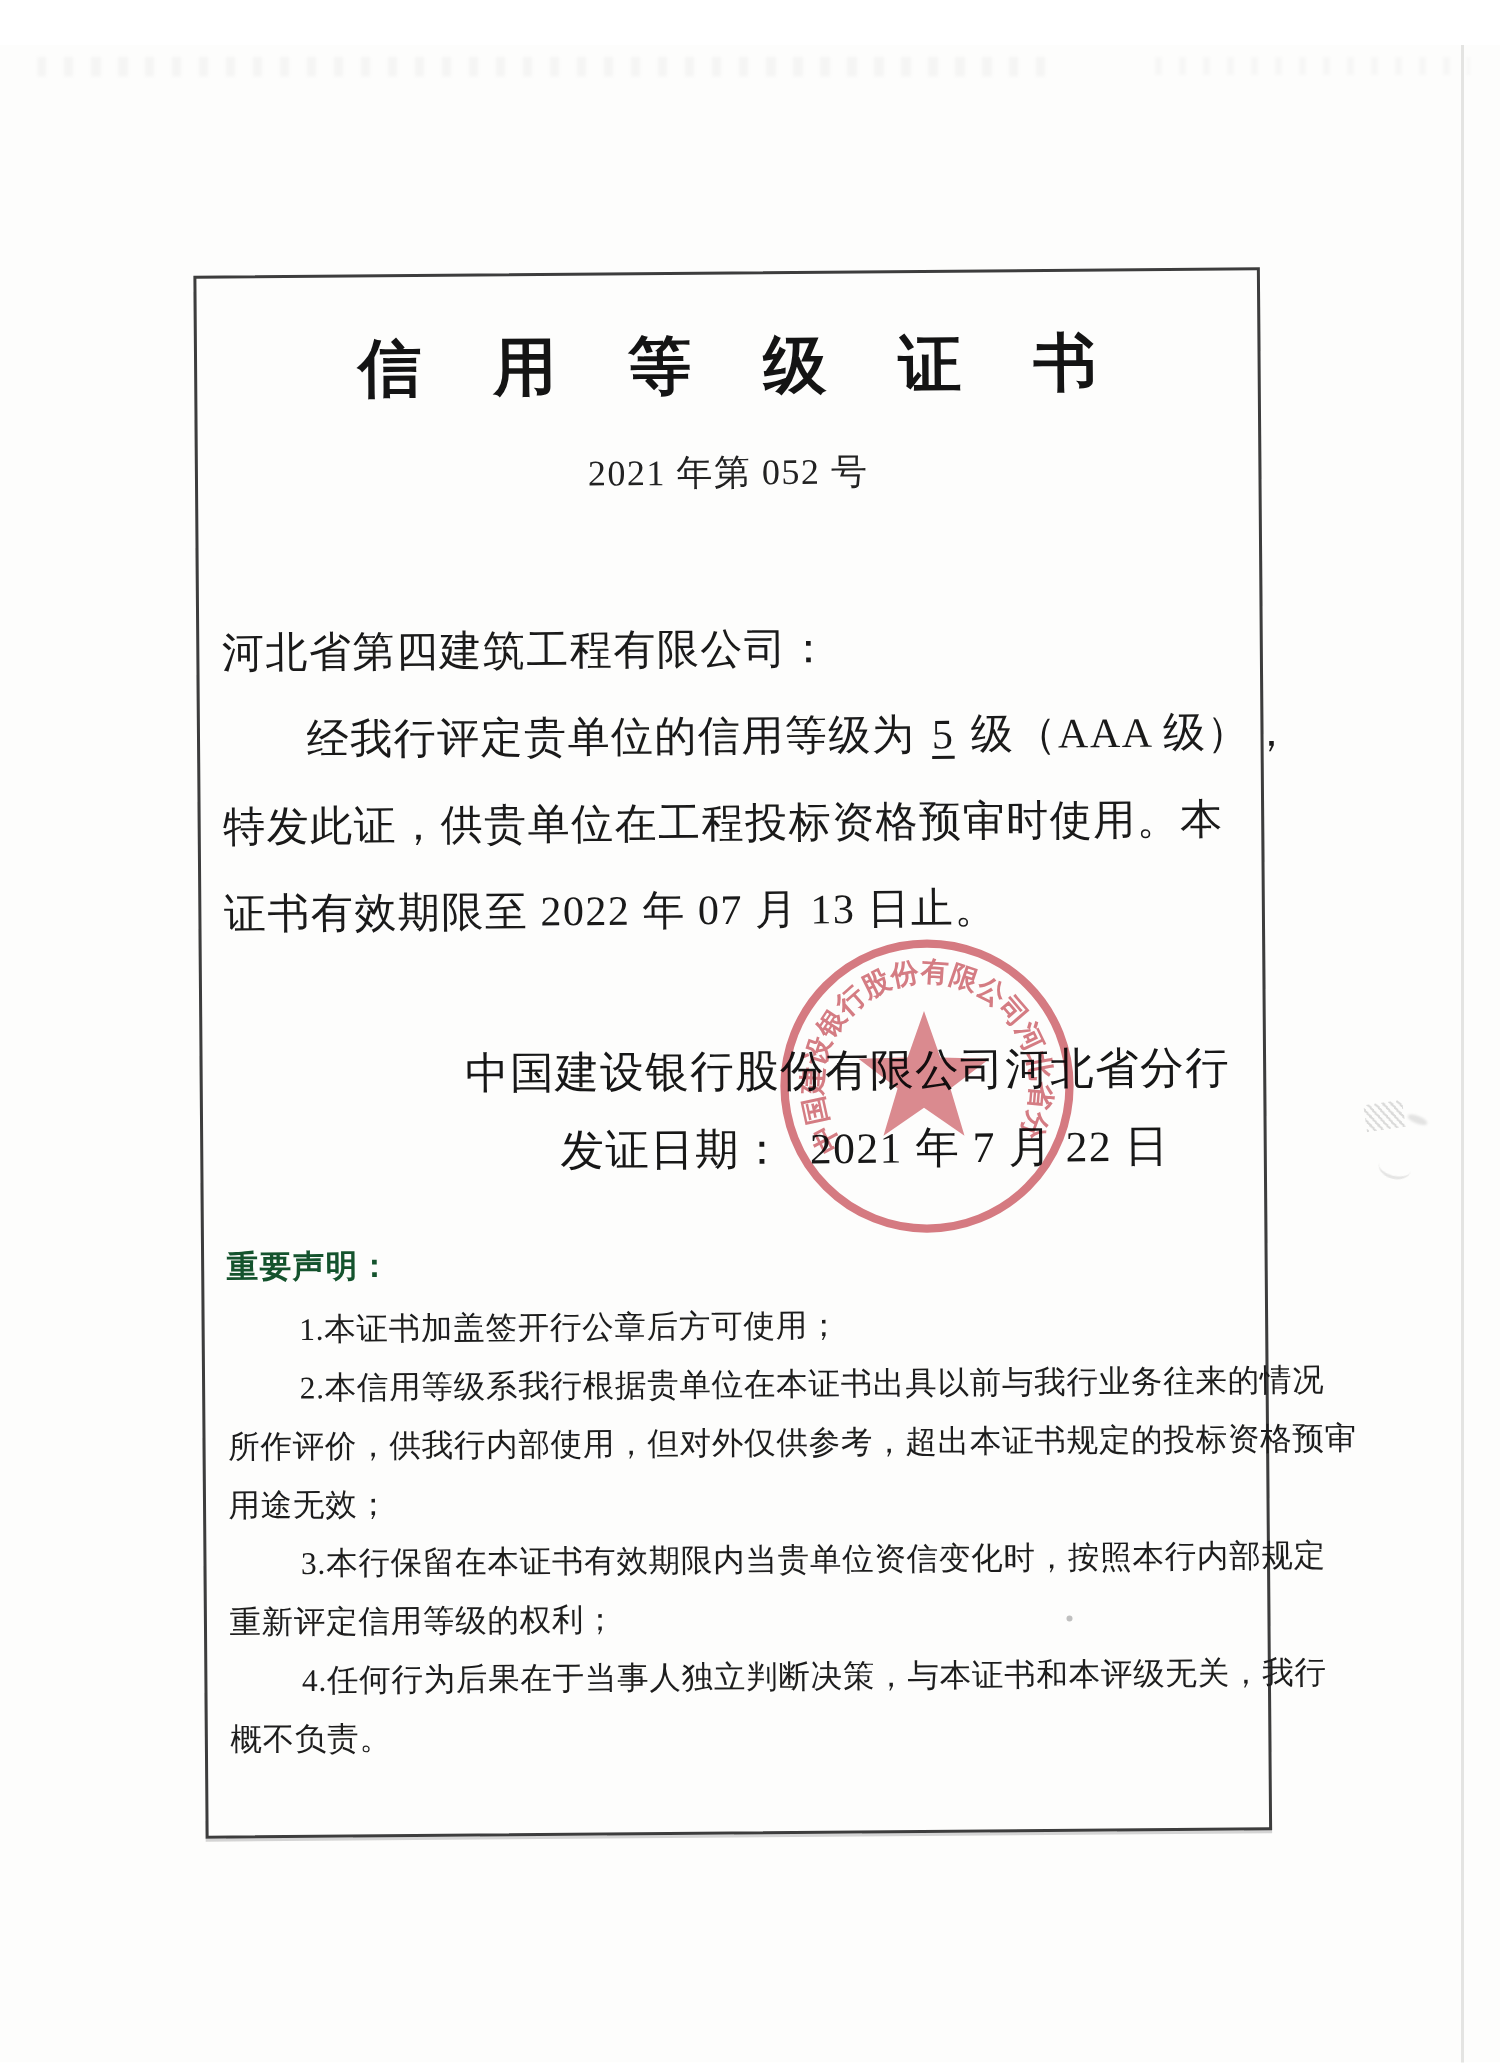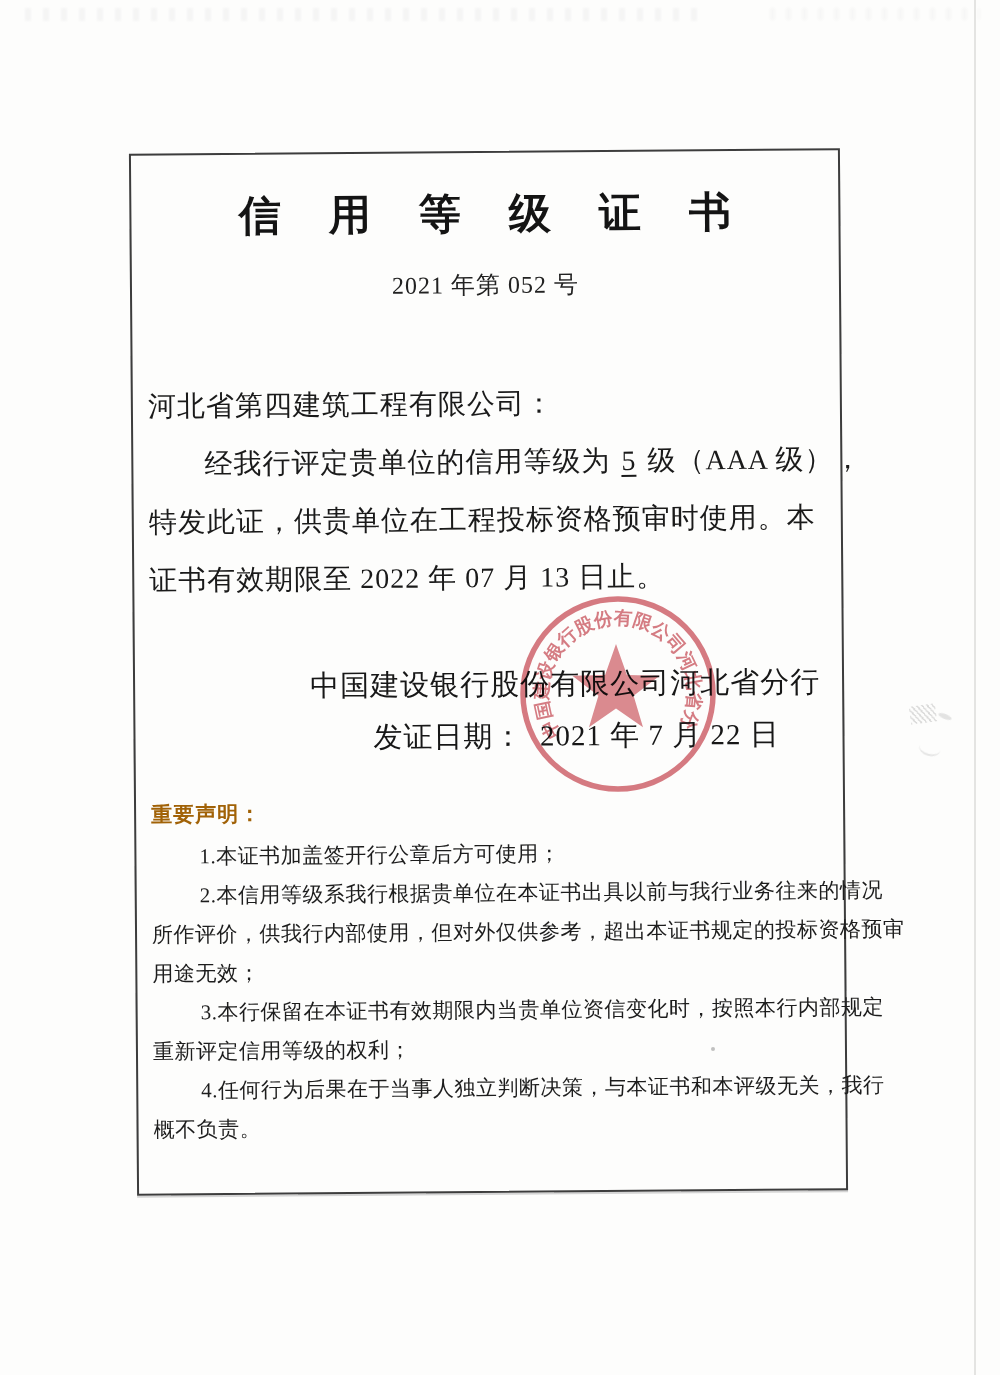--- a/index.html
+++ b/index.html
@@ -7,20 +7,21 @@
     width:1000px;height:1375px;
     background:#ffffff;
     position:relative;
     font-family:"Liberation Serif","DejaVu Serif",serif;
     color:#1c1c1c;
     overflow:hidden;
   }
   .page{
     position:absolute;inset:0;
     background:#fdfdfc;
+    margin-top:30px;
   }
   
   .artifact-top{
     position:absolute;left:25px;top:8px;width:680px;height:13px;
     background:repeating-linear-gradient(90deg,#bdbdbd 0 6px,transparent 6px 18px);
     opacity:.12;filter:blur(1px);
   }
   .artifact-top2{
     position:absolute;left:770px;top:8px;width:210px;height:12px;
     background:repeating-linear-gradient(90deg,#c4c4c4 0 5px,transparent 5px 16px);
@@ -87,21 +88,21 @@
     position:absolute;top:512px;right:22px;
     font-size:29px;letter-spacing:1px;white-space:nowrap;color:#171717;
   }
   .date-line{
     position:absolute;top:564px;left:238px;
     font-size:29px;letter-spacing:1px;white-space:nowrap;color:#171717;
   }
   .notice-heading{
     position:absolute;top:645px;left:15px;
     font-family:"Liberation Sans","DejaVu Sans",sans-serif;
-    font-weight:bold;font-size:21px;letter-spacing:1px;color:#a16207;
+    font-weight:bold;font-size:21px;letter-spacing:1px;color:#14532d;
     white-space:nowrap;
   }
   .notice-block{
     position:absolute;top:682px;left:15px;right:13px;
     font-size:21px;line-height:39px;letter-spacing:.5px;color:#1d1d1d;
   }
   .notice-block .line{white-space:nowrap;}
   .notice-block .indent{text-indent:48px;}
 
   

